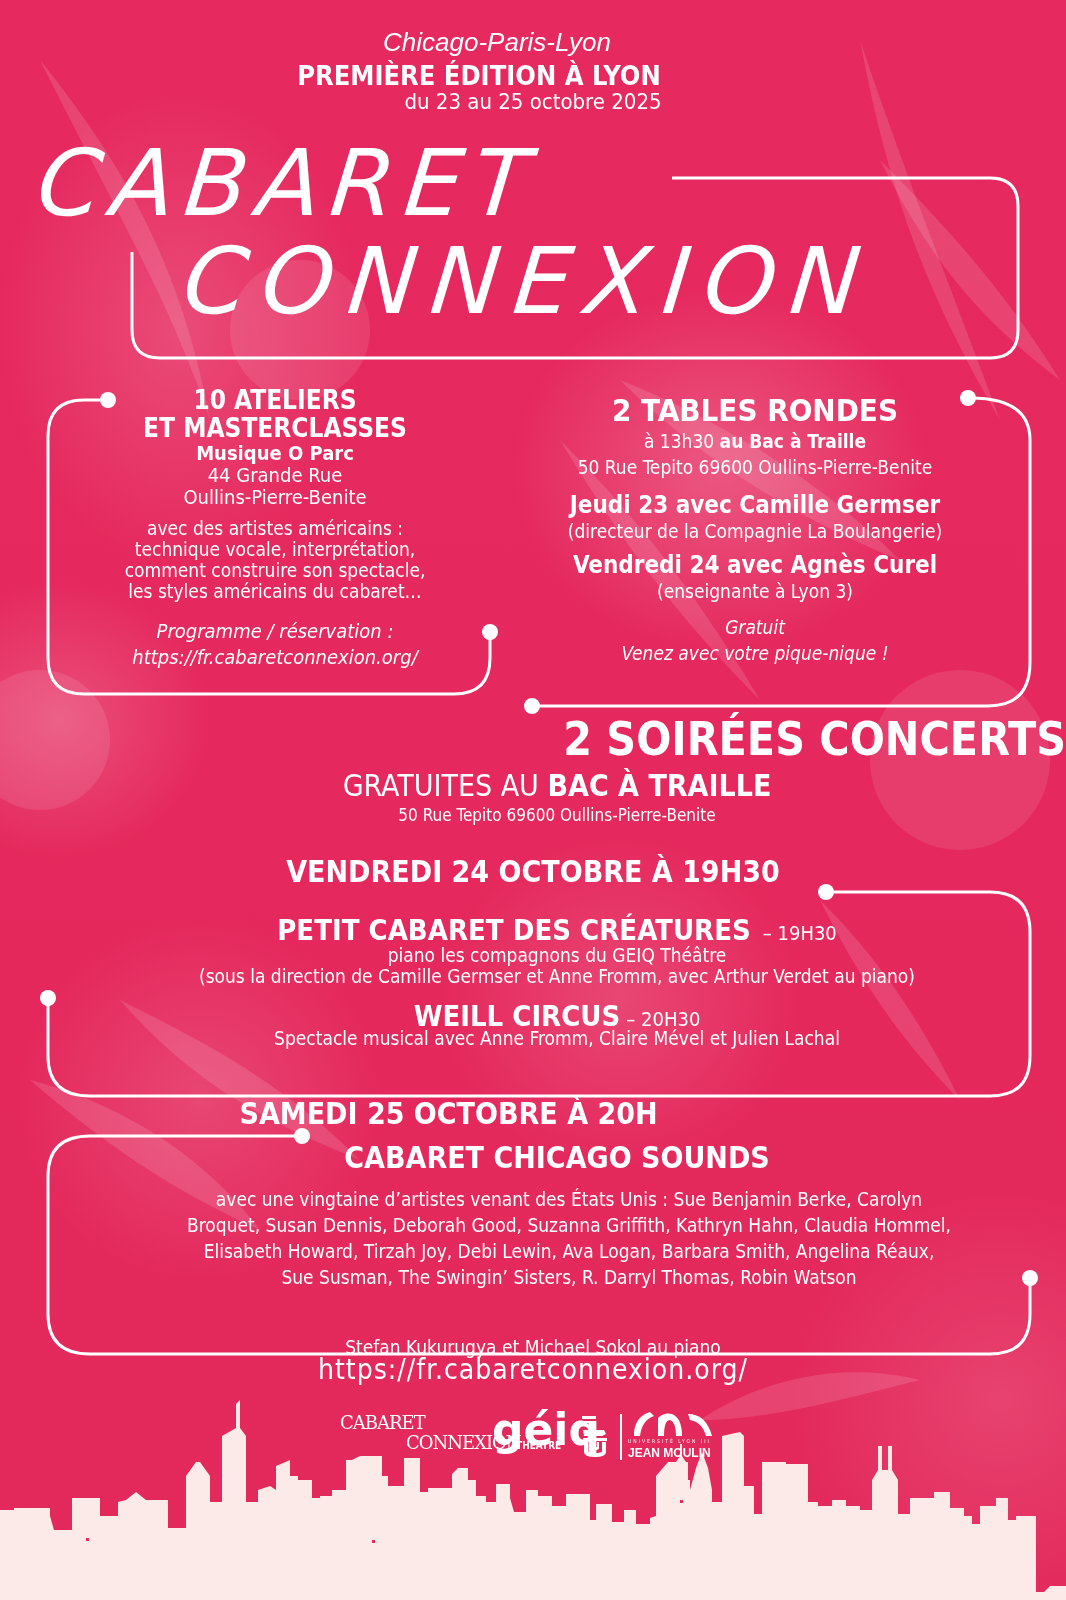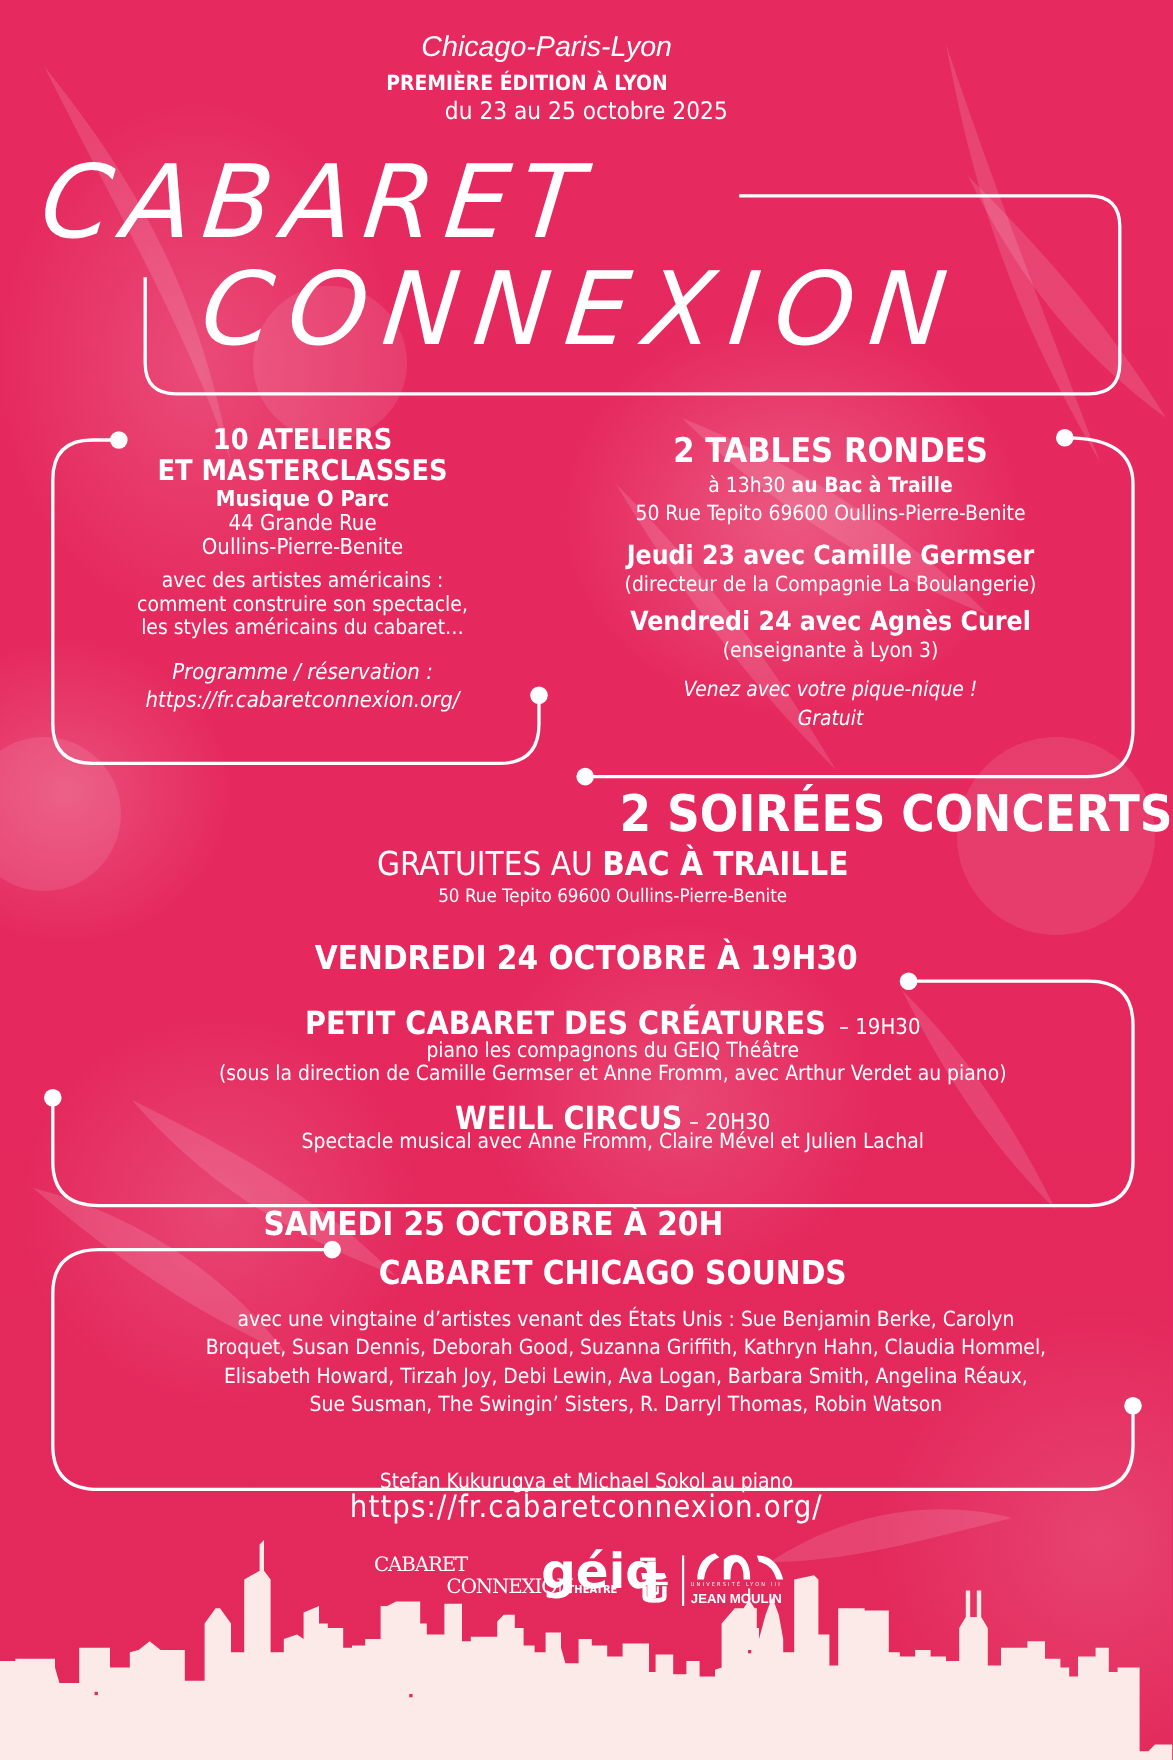--- a/index.html
+++ b/index.html
@@ -19,21 +19,21 @@
       radial-gradient(ellipse 300px 300px at 1000px 1400px, rgba(255,255,255,0.12), transparent 70%),
       radial-gradient(ellipse 260px 260px at 200px 1100px, rgba(255,255,255,0.14), transparent 70%),
       linear-gradient(180deg, #e62a5f 0%, #e5285d 50%, #e3295c 100%);
   }
   .abs { position: absolute; z-index: 2; }
   .center { text-align: center; }
   .sans { font-family: "Liberation Sans", "DejaVu Sans", sans-serif; }
 
   
   #tagline { top: 26px; left: 0; width: 994px; font-size: 26px; font-style: italic; line-height: 32px; }
-  #edition { top: 62px; left: 0; width: 958px; font-size: 19px; font-weight: bold; line-height: 28px; }
+  #edition { top: 62px; left: 0; width: 958px; font-size: 27px; font-weight: bold; line-height: 28px; }
   #dates { top: 88px; left: 0; width: 1066px; font-size: 22px; line-height: 28px; }
 
   
   .title-word {
     position: absolute; z-index: 2; font-family: "DejaVu Sans", sans-serif;
     font-style: italic; font-weight: normal; letter-spacing: 10px;
     color: #fff; line-height: 1; transform: skewX(-6deg);
   }
   #title-1 { top: 138px; left: 38px; font-size: 92px; }
   #title-2 { top: 236px; left: 184px; font-size: 92px; letter-spacing: 14px; }
@@ -156,20 +156,21 @@
 <div id="title-2" class="title-word">CONNEXION</div>
 
 <div id="ateliers" class="abs center">
   <div class="h">10 ATELIERS</div>
   <div class="h">ET MASTERCLASSES</div>
   <div class="venue">Musique O Parc</div>
   <div class="addr">44 Grande Rue</div>
   <div class="addr">Oullins-Pierre-Benite</div>
   <div class="desc">
     <div>avec des artistes américains :</div>
+    <div>technique vocale, interprétation,</div>
     <div>comment construire son spectacle,</div>
     <div>les styles américains du cabaret…</div>
   </div>
   <div class="prog">
     <div>Programme / réservation  :</div>
     <div>https://fr.cabaretconnexion.org/</div>
   </div>
 </div>
 
 <div id="tables" class="abs center">
@@ -177,22 +178,22 @@
   <div class="time">
     <span>à 13h30</span>
     <b>au Bac à Traille</b>
   </div>
   <div class="addr">50 Rue Tepito 69600 Oullins-Pierre-Benite</div>
   <div class="speaker">Jeudi 23 avec Camille Germser</div>
   <div class="role">(directeur de la Compagnie La Boulangerie)</div>
   <div class="speaker" style="margin-top:8px">Vendredi 24 avec Agnès Curel</div>
   <div class="role">(enseignante à Lyon 3)</div>
   <div class="free">
+    <div>Gratuit</div>
     <div>Venez avec votre pique-nique !</div>
-    <div>Gratuit</div>
   </div>
 </div>
 
 <div id="concerts-title" class="abs center">2 SOIRÉES CONCERTS</div>
 <div id="concerts-sub" class="abs center cond">
   <span>GRATUITES AU</span>
   <b>BAC À TRAILLE</b>
 </div>
 <div id="concerts-addr" class="abs center cond">50 Rue Tepito 69600 Oullins-Pierre-Benite</div>
 

